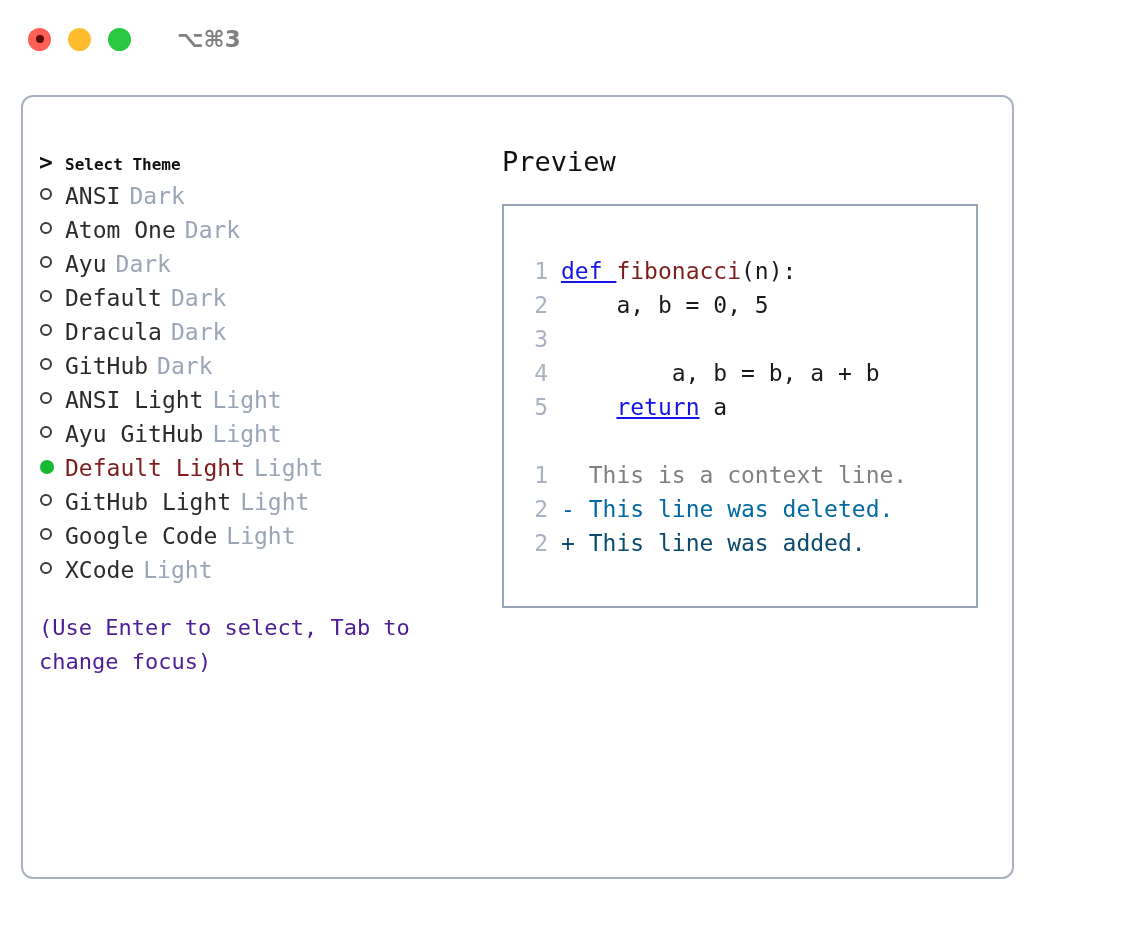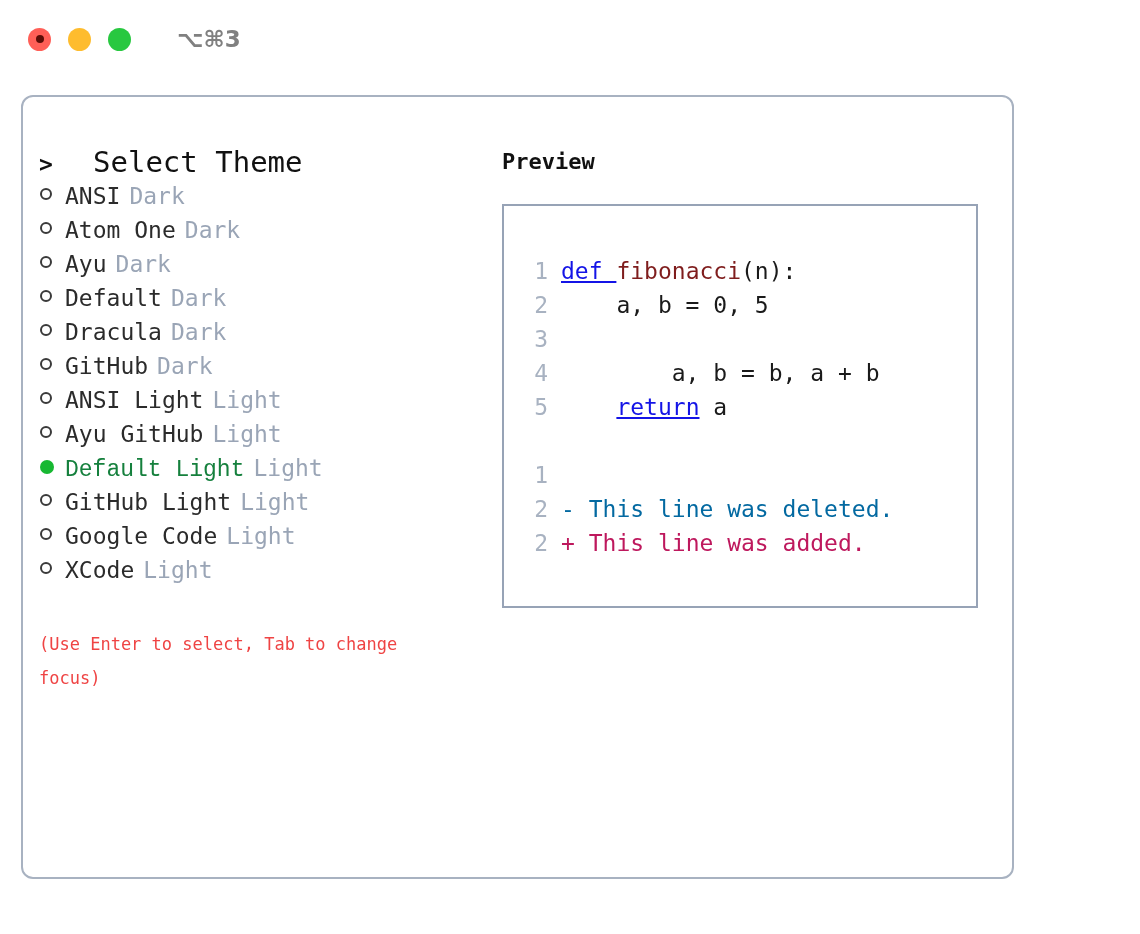--- a/index.html
+++ b/index.html
@@ -126,55 +126,54 @@
     width: 14px;
     height: 14px;
     background: #17b832;
     border-radius: 50%;
     box-sizing: border-box;
   }
 
   .item-name {
     color: #2b2b2b;
   }
-  .row.selected .item-name { color: #15803d; font-family: Liberation Mono, monospace; }
+  .row.selected .item-name { color: #7f1d1d; }
   .item-variant {
     color: #9aa5b6;
     margin-left: 9px;
   }
 
   .heading {
-    font-weight: normal;
+    font-weight: bold;
     color: #111111;
-    font-size: 29px;
-    margin-left: 28px;
+    font-size: 16px;
   }
 
   #apply-to-block { margin-top: 30px; }
   #apply-to-heading { padding-left: 26px; }
 
   #hint-text {
-    margin-top: 40px;
-    font-size: 17px;
-    line-height: 34px;
-    color: #ef4444;
+    margin-top: 24px;
+    font-size: 22px;
+    line-height: 34px;
+    color: #4c1d95;
     width: 400px;
     white-space: normal;
   }
 
   
   #preview-column {
     position: absolute;
     left: 479px;
     top: 48px;
     width: 490px;
   }
   #preview-heading {
-    font-size: 22px;
-    font-weight: bold;
+    font-size: 27px;
+    font-weight: normal;
     color: #111111;
     line-height: 34px;
   }
 
   #preview-box {
     margin-top: 25px;
     width: 476px;
     height: 404px;
     border: 2px solid #97a3b6;
     box-sizing: border-box;
@@ -206,21 +205,21 @@
   .code-text { white-space: pre; }
 
   .tok-kw   { color: #1414e6; text-decoration: underline; }
   .tok-fn   { color: #7f1d1d; }
   .tok-plain{ color: #1a1a1a; }
 
   .blank-line { height: 34px; }
 
   .diff-ctx  { color: #808080; }
   .diff-del  { color: #0369a1; }
-  .diff-add  { color: #be185d; text-align: center; }
+  .diff-add  { color: #0c4a6e; text-align: center; }
 </style>
 </head>
 <body>
 
 <div id="app-window">
 
   <div id="title-bar">
     <div class="traffic-light tl-close">
       <span class="tl-inner-dot"></span>
     </div>
@@ -265,21 +264,21 @@
           <div id="code-area">
             <div id="code-lines">
                 <div class="code-line"><span class="lineno">1</span><span class="code-text"><span class="tok-kw">def </span><span class="tok-fn">fibonacci</span><span class="tok-plain">(n):</span></span></div>
                 <div class="code-line"><span class="lineno">2</span><span class="code-text"><span class="tok-plain">    a, b = 0, 5</span></span></div>
                 <div class="code-line"><span class="lineno">3</span></div>
                 <div class="code-line"><span class="lineno">4</span><span class="code-text"><span class="tok-plain">        a, b = b, a + b</span></span></div>
                 <div class="code-line"><span class="lineno">5</span><span class="code-text"><span class="tok-plain">    </span><span class="tok-kw">return</span><span class="tok-plain"> a</span></span></div>
               </div>
             <div class="blank-line"></div>
             <div id="diff-lines">
-                <div class="code-line"><span class="lineno">1</span><span class="code-text diff-ctx"><span> </span></span></div>
+                <div class="code-line"><span class="lineno">1</span><span class="code-text diff-ctx"><span> </span><span> This is a context line.</span></span></div>
                 <div class="code-line"><span class="lineno">2</span><span class="code-text diff-del"><span>-</span><span> This line was deleted.</span></span></div>
                 <div class="code-line"><span class="lineno">2</span><span class="code-text diff-add"><span>+</span><span> This line was added.</span></span></div>
               </div>
           </div>
         </div>
       </div>
 
     </div>
   </div>
 </div>

